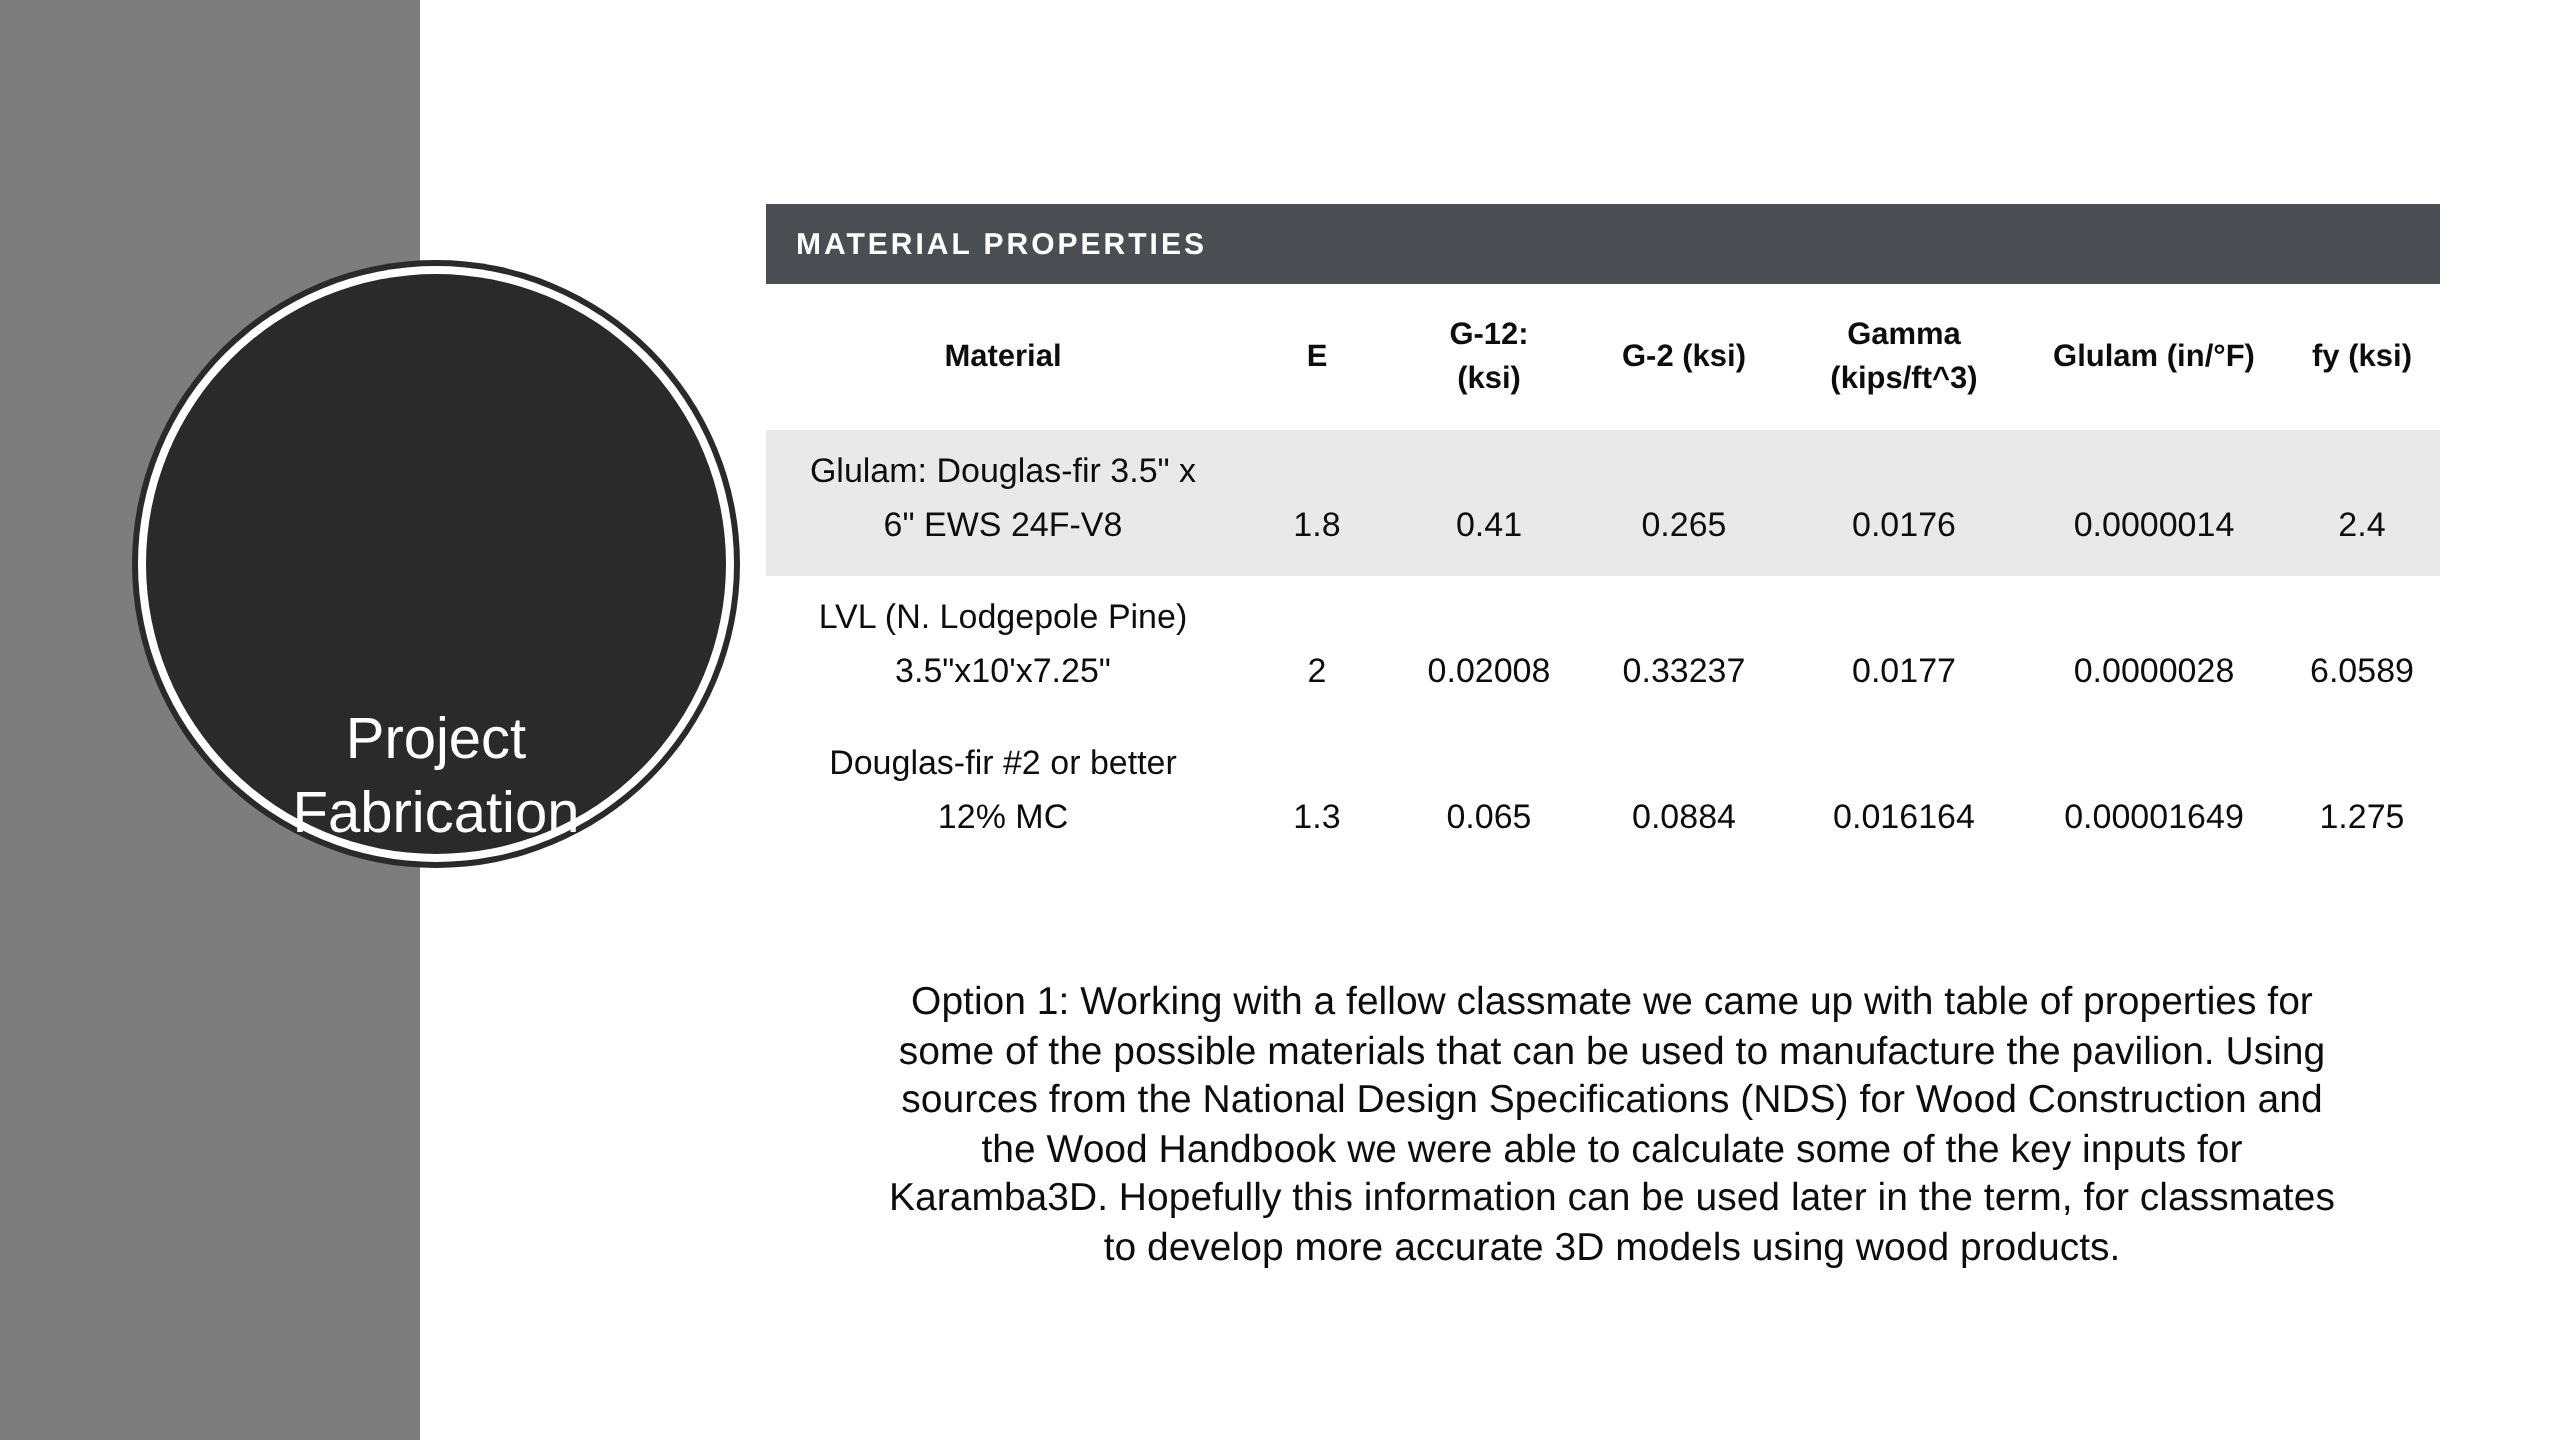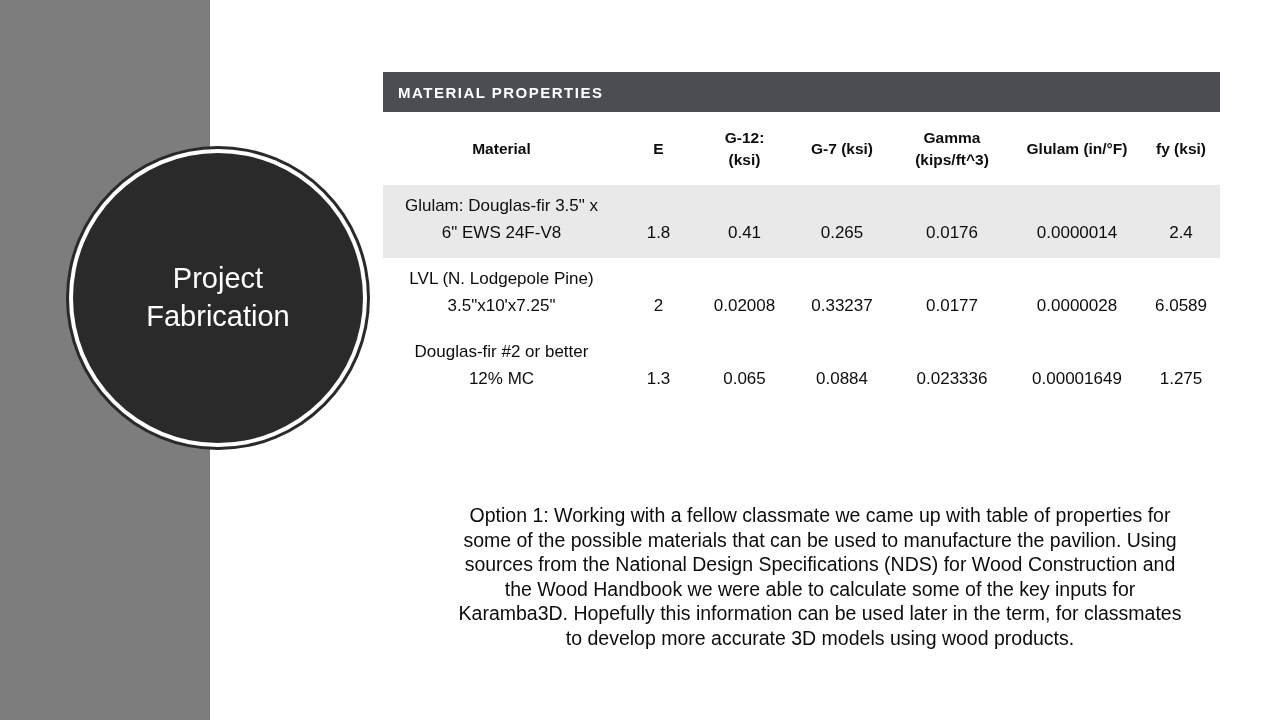--- a/index.html
+++ b/index.html
@@ -17,27 +17,27 @@
   .left-bar {
     position: absolute;
     left: 0; top: 0;
     width: 210px; height: 720px;
     background: var(--left-bar, #7d7d7d);
   }
 
   
   .badge {
     position: absolute;
-    left: 73px; top: 153px;
+    left: 73px; top: 137px;
     width: 290px; height: 290px;
     border-radius: 50%;
     background: var(--badge-fill, #2a2a2a);
     box-shadow: 0 0 0 4px #ffffff, 0 0 0 7px var(--badge-fill, #2a2a2a);
     display: flex;
-    align-items: center;
+    align-items: flex-end;
     justify-content: center;
   }
   .badge-title {
     width: 215px;
     text-align: center;
     color: #ffffff;
     font-size: 29px;
     line-height: 1.3;
   }
 
@@ -51,20 +51,21 @@
     box-sizing: border-box;
     height: 40px;
     background: var(--table-header-bar, #4a4e53);
     color: #ffffff;
     font-size: 15px;
     font-weight: bold;
     letter-spacing: 1.5px;
     display: flex;
     align-items: center;
     padding-left: 15px;
+    margin-top: 30px;
   }
   table.props {
     width: 100%;
     border-collapse: collapse;
     table-layout: fixed;
   }
   table.props th {
     box-sizing: border-box;
     height: 73px;
     font-size: 15.5px;
@@ -91,21 +92,21 @@
     padding: 2px 6px 12px;
   }
   table.props td.mat { padding: 6px 14px 12px; }
   table.props tbody tr.stripe { background: var(--row-stripe, #e9e9e9); }
 
   
   .caption {
     position: absolute;
     left: 444px; top: 489px;
     width: 724px;
-    margin: 14px;
+    margin: 0;
     text-align: center;
     font-size: 19.5px;
     line-height: 1.26;
     color: #0d0d0d;
   }
 </style>
 </head>
 <body>
 
 <div class="slide">
@@ -127,21 +128,21 @@
         <col style="width:100px">
         <col style="width:120px">
         <col style="width:130px">
         <col style="width:78px">
       </colgroup>
       <thead>
         <tr>
           <th class="c-mat">Material</th>
           <th class="c-e">E</th>
           <th class="c-g12">G-12: (ksi)</th>
-          <th class="c-g3">G-7 (ksi)</th>
+          <th class="c-g3">G-2 (ksi)</th>
           <th class="c-gamma">Gamma (kips/ft^3)</th>
           <th class="c-alphat">Glulam (in/°F)</th>
           <th class="c-fy">fy (ksi)</th>
         </tr>
       </thead>
       <tbody>
         <tr class="stripe">
           <td class="mat">Glulam: Douglas-fir 3.5" x 6" EWS 24F-V8</td>
           <td>1.8</td>
           <td>0.41</td>
@@ -157,21 +158,21 @@
           <td>0.33237</td>
           <td>0.0177</td>
           <td>0.0000028</td>
           <td>6.0589</td>
         </tr>
         <tr>
           <td class="mat">Douglas-fir #2 or better 12% MC</td>
           <td>1.3</td>
           <td>0.065</td>
           <td>0.0884</td>
-          <td>0.023336</td>
+          <td>0.016164</td>
           <td>0.00001649</td>
           <td>1.275</td>
         </tr>
       </tbody>
     </table>
   </div>
 
   <p class="caption">Option 1: Working with a fellow classmate we came up with table of properties for some of the possible materials that can be used to manufacture the pavilion. Using sources from the National Design Specifications (NDS) for Wood Construction and the Wood Handbook we were able to calculate some of the key inputs for Karamba3D. Hopefully this information can be used later in the term, for classmates to develop more accurate 3D models using wood products.</p>
 
 </div>

